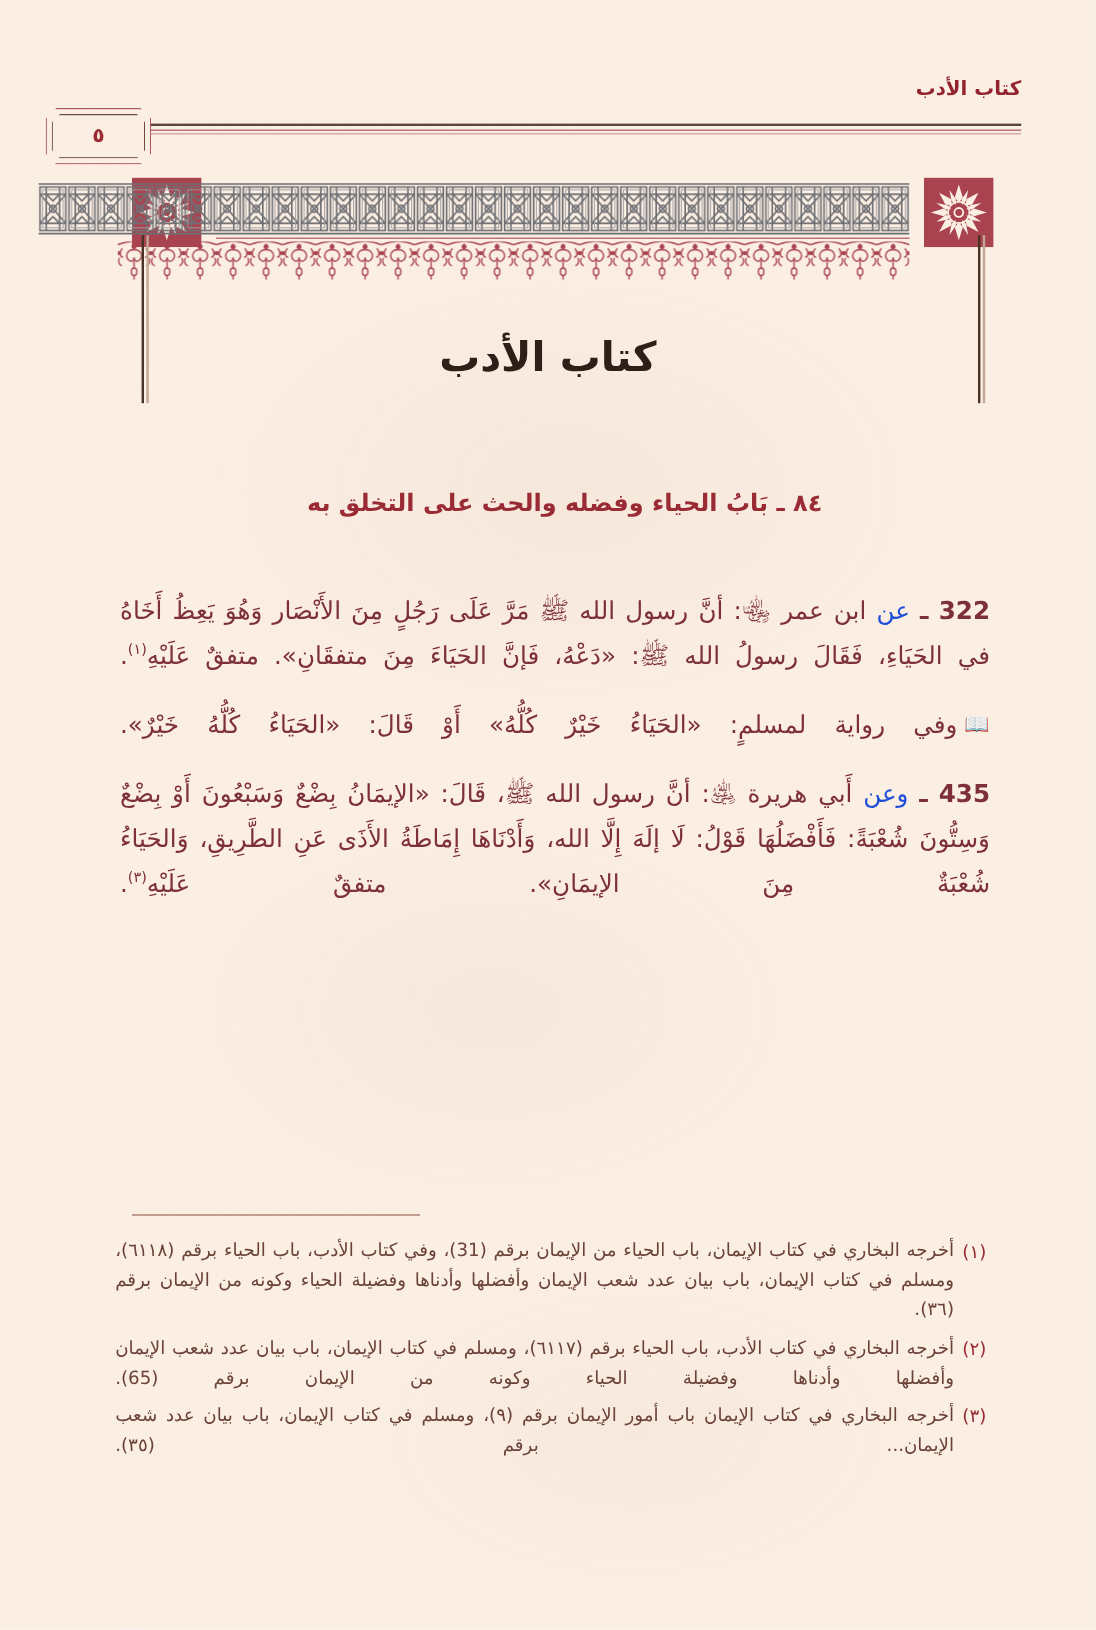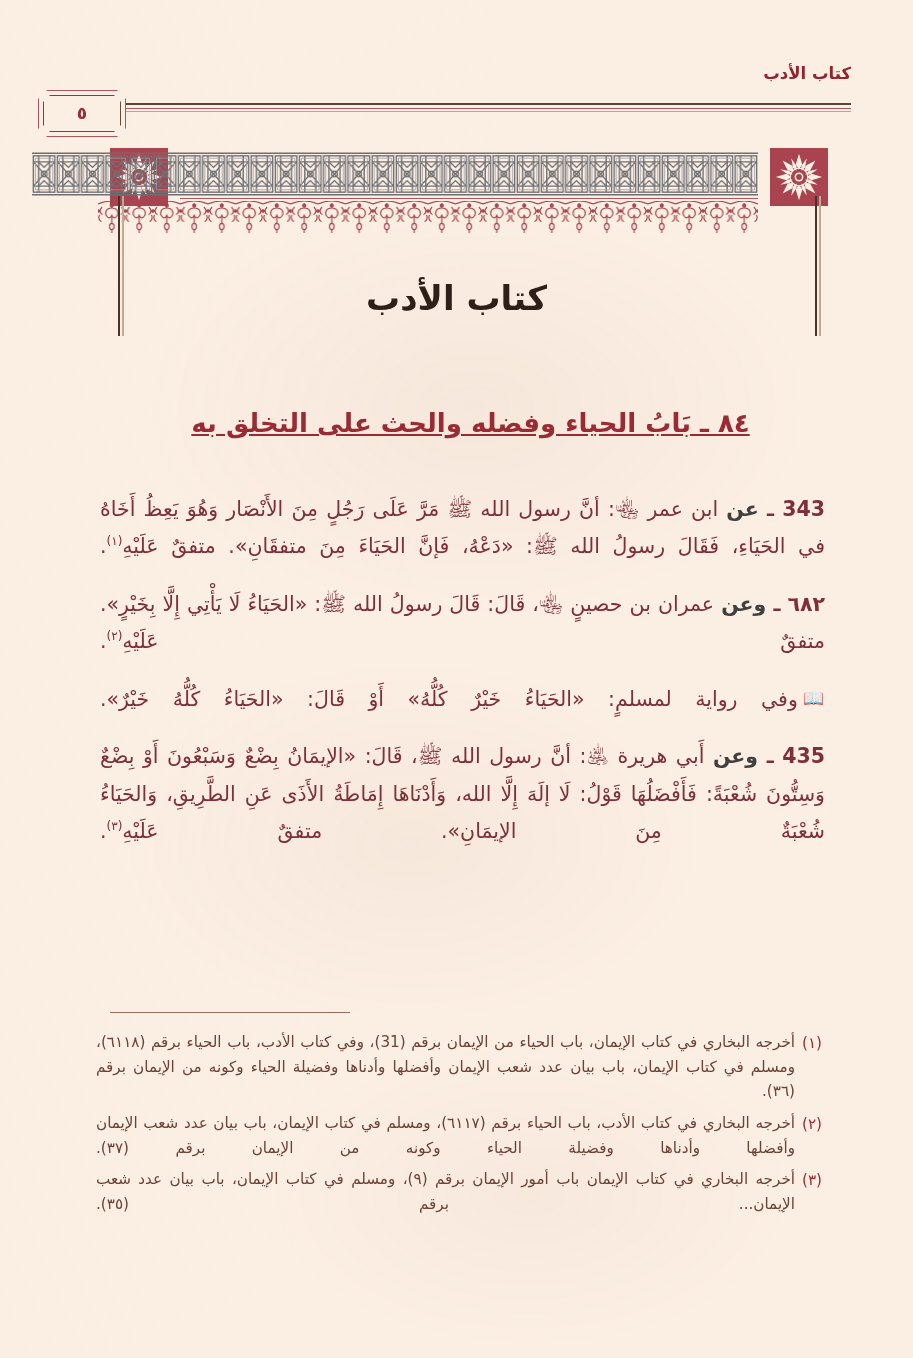--- a/index.html
+++ b/index.html
@@ -187,25 +187,24 @@
     letter-spacing: 0px;
   }
 
   
   .chapter-heading {
     position: absolute;
     top: 406px;
     left: 150px;
     right: 122px;
     text-align: center;
-    font-size: 26px;
+    font-size: 20px;
     font-weight: bold;
     color: #9a2b35;
     line-height: 1.35;
-    text-decoration: underline;
   }
 
   
   .body-col {
     position: absolute;
     top: 470px;
     left: 100px;
     right: 88px;
   }
   .hadith {
@@ -215,22 +214,22 @@
     text-align: justify;
     text-align-last: justify;
     margin-bottom: 16px;
     text-indent: 0;
   }
   .hadith .num {
     color: #7d3038;
     font-weight: bold;
   }
   .hadith .kw {
-    color: #404040;
-    font-weight: bold;
+    color: #1d4ed8;
+    font-weight: normal;
   }
   .hadith .plain {
     font-weight: normal;
   }
   .hadith .sup {
     font-size: 12px;
     vertical-align: super;
     color: #7d3038;
   }
   .riwaya {
@@ -438,30 +437,25 @@
       <i class="b"></i>
   </div>
 
   <div class="book-title">كتاب الأدب</div>
 
   <div class="chapter-heading">٨٤ ـ بَابُ الحياء وفضله والحث على التخلق به</div>
 
   <div class="body-col">
 
     <p class="hadith">
-      <span class="num">343</span>
+      <span class="num">322</span>
       <span class="num">ـ</span>
       <span class="kw">عن</span><span class="plain"> ابن عمر ﵄: أنَّ رسول الله ﷺ مَرَّ عَلَى رَجُلٍ مِنَ الأَنْصَار وَهُوَ يَعِظُ أَخَاهُ في الحَيَاءِ، فَقَالَ رسولُ الله ﷺ: «دَعْهُ، فَإنَّ الحَيَاءَ مِنَ متفقَانِ». متفقٌ عَلَيْهِ</span><span class="sup">(١)</span><span>.</span>
     </p>
 
-    <p class="hadith">
-      <span class="num">٦٨٢</span>
-      <span class="num">ـ</span>
-      <span class="kw">وعن</span><span class="plain"> عمران بن حصينٍ ﵄، قَالَ: قَالَ رسولُ الله ﷺ: «الحَيَاءُ لَا يَأْتِي إِلَّا بِخَيْرٍ». متفقٌ عَلَيْهِ</span><span class="sup">(٢)</span><span>.</span>
-    </p>
 
     <p class="riwaya">
       <span class="book-icon">📖</span><span>وفي رواية لمسلمٍ: «الحَيَاءُ خَيْرٌ كُلُّهُ» أَوْ قَالَ: «الحَيَاءُ كُلُّهُ خَيْرٌ».</span>
     </p>
 
     <p class="hadith">
       <span class="num">435</span>
       <span class="num">ـ</span>
       <span class="kw">وعن</span><span class="plain"> أَبي هريرة ﵁: أنَّ رسول الله ﷺ، قَالَ: «الإيمَانُ بِضْعٌ وَسَبْعُونَ أَوْ بِضْعٌ وَسِتُّونَ شُعْبَةً: فَأَفْضَلُهَا قَوْلُ: لَا إلَهَ إِلَّا الله، وَأَدْنَاهَا إِمَاطَةُ الأَذَى عَنِ الطَّرِيقِ، وَالحَيَاءُ شُعْبَةٌ مِنَ الإيمَانِ». متفقٌ عَلَيْهِ</span><span class="sup">(٣)</span><span>.</span>
     </p>
@@ -470,21 +464,21 @@
 
   <div class="footnote-sep"></div>
 
   <div class="footnotes">
     <div class="fn">
       <span class="fn-mark">(١)</span>
       <span class="fn-text">أخرجه البخاري في كتاب الإيمان، باب الحياء من الإيمان برقم (31)، وفي كتاب الأدب، باب الحياء برقم (٦١١٨)، ومسلم في كتاب الإيمان، باب بيان عدد شعب الإيمان وأفضلها وأدناها وفضيلة الحياء وكونه من الإيمان برقم (٣٦).</span>
     </div>
     <div class="fn">
       <span class="fn-mark">(٢)</span>
-      <span class="fn-text">أخرجه البخاري في كتاب الأدب، باب الحياء برقم (٦١١٧)، ومسلم في كتاب الإيمان، باب بيان عدد شعب الإيمان وأفضلها وأدناها وفضيلة الحياء وكونه من الإيمان برقم (٣٧).</span>
+      <span class="fn-text">أخرجه البخاري في كتاب الأدب، باب الحياء برقم (٦١١٧)، ومسلم في كتاب الإيمان، باب بيان عدد شعب الإيمان وأفضلها وأدناها وفضيلة الحياء وكونه من الإيمان برقم (65).</span>
     </div>
     <div class="fn">
       <span class="fn-mark">(٣)</span>
       <span class="fn-text">أخرجه البخاري في كتاب الإيمان باب أمور الإيمان برقم (٩)، ومسلم في كتاب الإيمان، باب بيان عدد شعب الإيمان... برقم (٣٥).</span>
     </div>
   </div>
 
 </div>
 
 </body></html>

